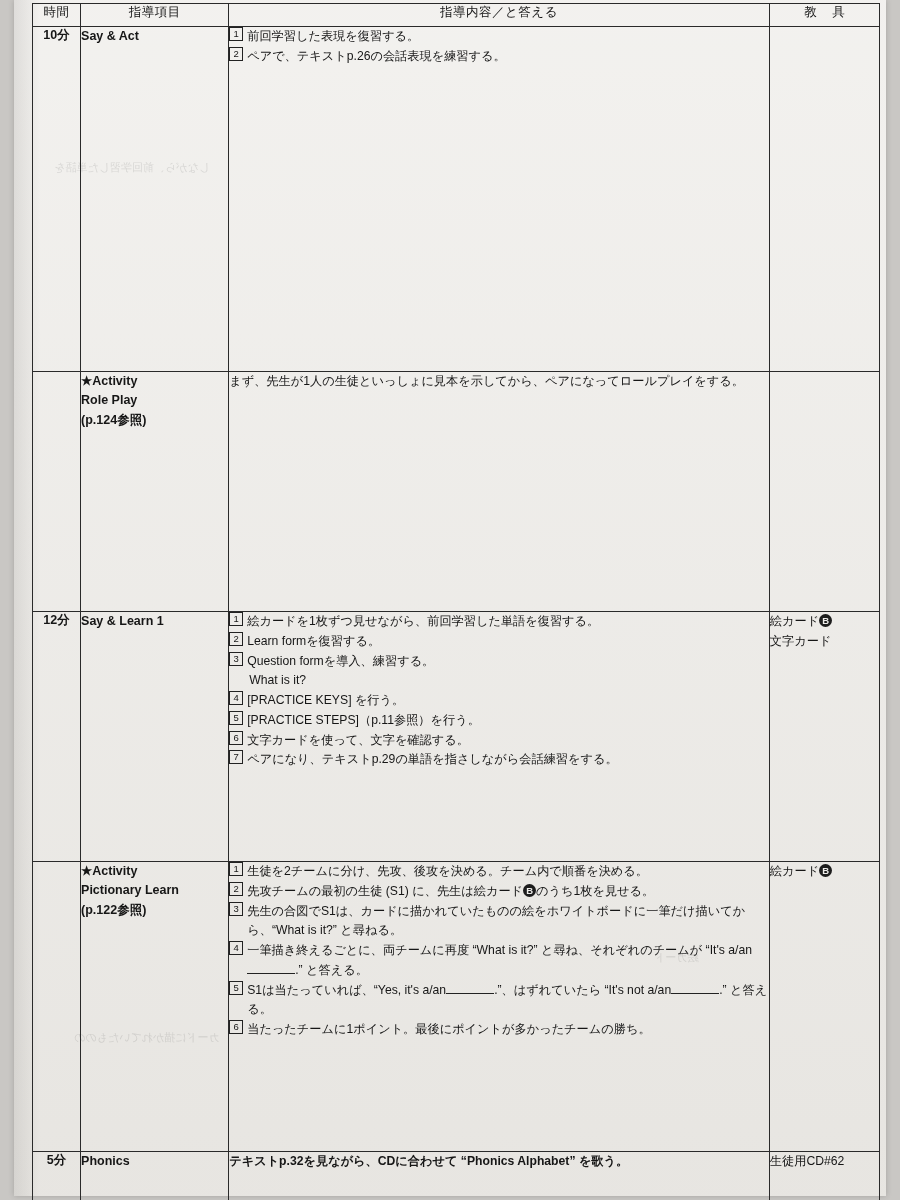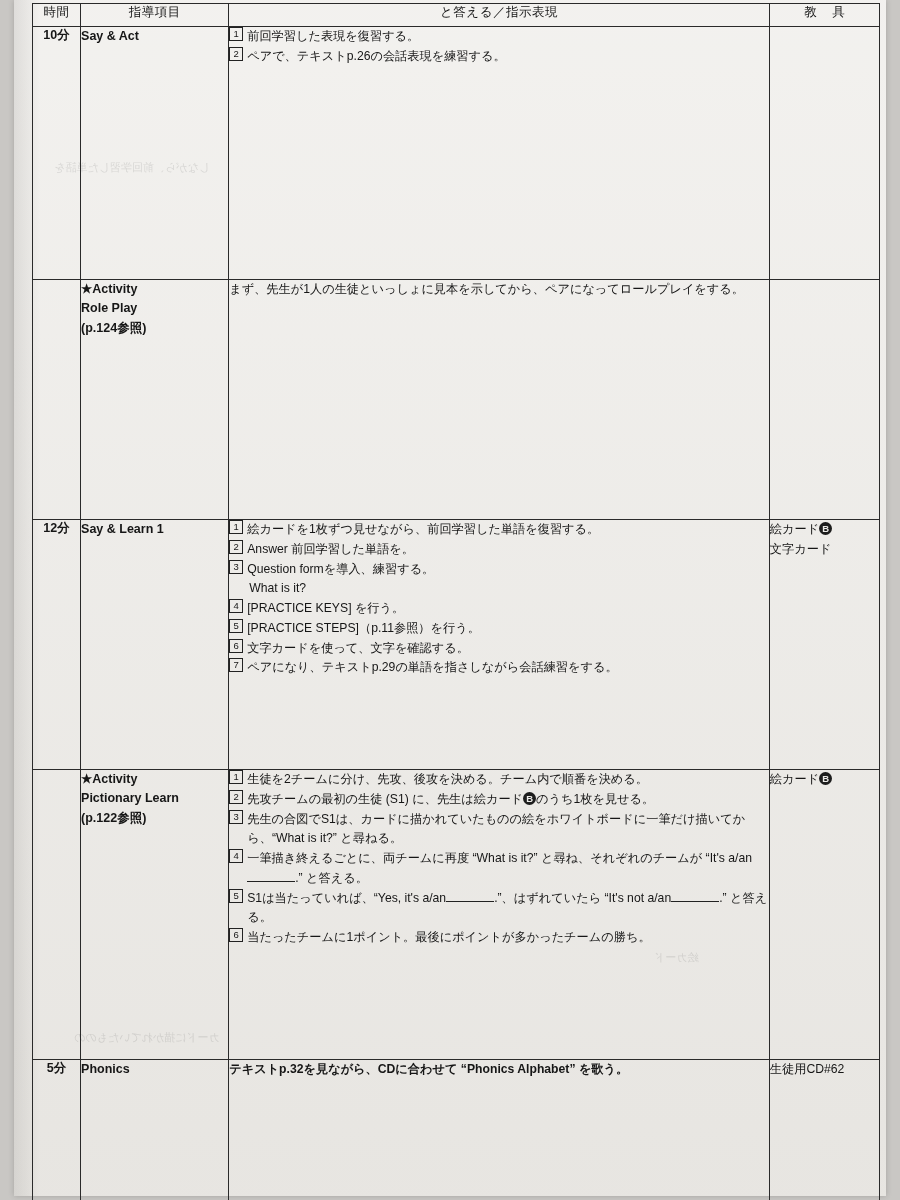--- a/index.html
+++ b/index.html
@@ -132,21 +132,21 @@
     display: inline-block;
     border: 1px solid #222;
     font-size: 9.5px;
     line-height: 11px;
     width: 12px;
     height: 12px;
     text-align: center;
     vertical-align: 1px;
     margin-right: 4px;
   }
-  .row-tall-1 { height: 253px; }
+  .row-tall-1 { height: 345px; }
   .row-tall-2 { height: 240px; }
   .row-tall-3 { height: 250px; }
   .row-tall-4 { height: 290px; }
   .row-tall-5 { height: 150px; }
   
   .ghost {
     position: absolute;
     color: rgba(90,90,90,0.16);
     font-size: 11px;
     transform: scaleX(-1);
@@ -170,21 +170,21 @@
       <colgroup>
         <col style="width:48px">
         <col style="width:148px">
         <col style="width:540px">
         <col style="width:110px">
       </colgroup>
       <thead>
         <tr>
           <th class="h-jikan">時間</th>
           <th class="h-koumoku">指導項目</th>
-          <th class="h-naiyou">と答える／指示表現</th>
+          <th class="h-naiyou">指導内容／と答える</th>
           <th class="h-kyougu">教 具</th>
         </tr>
       </thead>
       <tbody>
 
         <tr class="row-tall-1">
           <td class="c-time">10分</td>
           <td class="c-item">
             <div>Say &amp; Act</div>
           </td>
@@ -219,21 +219,21 @@
           <td class="c-item">
             <div>Say &amp; Learn 1</div>
           </td>
           <td class="c-body">
             <div class="line">
               <span class="sq">1</span>
               <span class="txt">絵カードを1枚ずつ見せながら、前回学習した単語を復習する。</span>
             </div>
             <div class="line">
               <span class="sq">2</span>
-              <span class="txt">Answer 前回学習した単語を。</span>
+              <span class="txt">Learn formを復習する。</span>
             </div>
             <div class="line">
               <span class="sq">3</span>
               <span class="txt">Question formを導入、練習する。</span>
             </div>
             <div class="indent1">What is it?</div>
             <div class="line">
               <span class="sq">4</span>
               <span class="txt">[PRACTICE KEYS] を行う。</span>
             </div>

